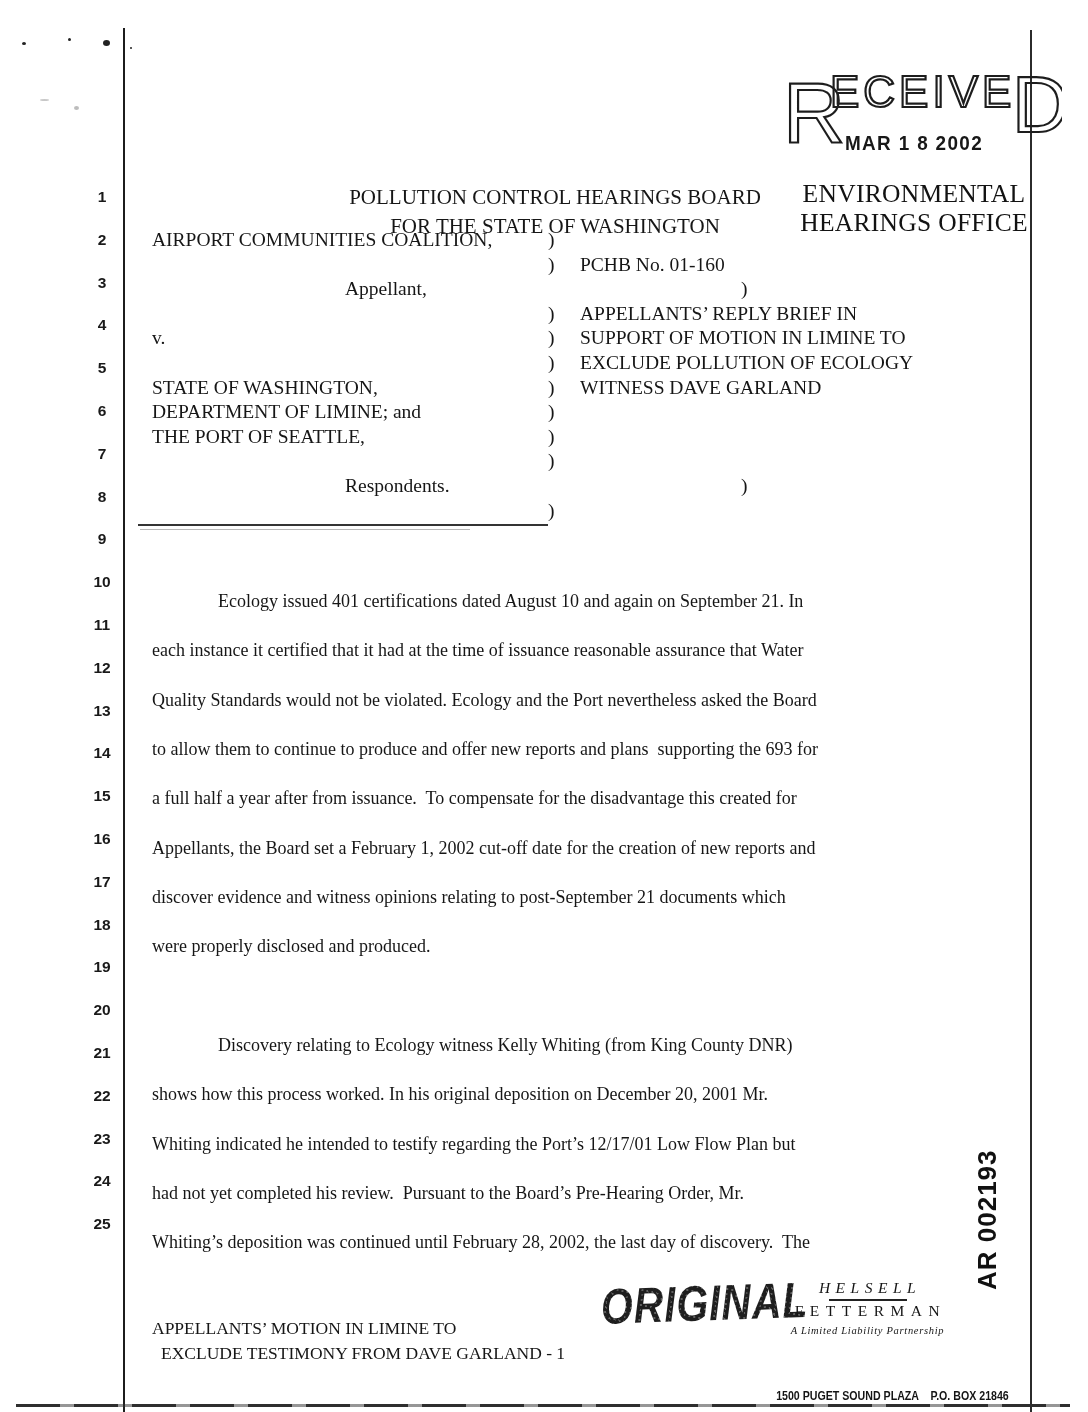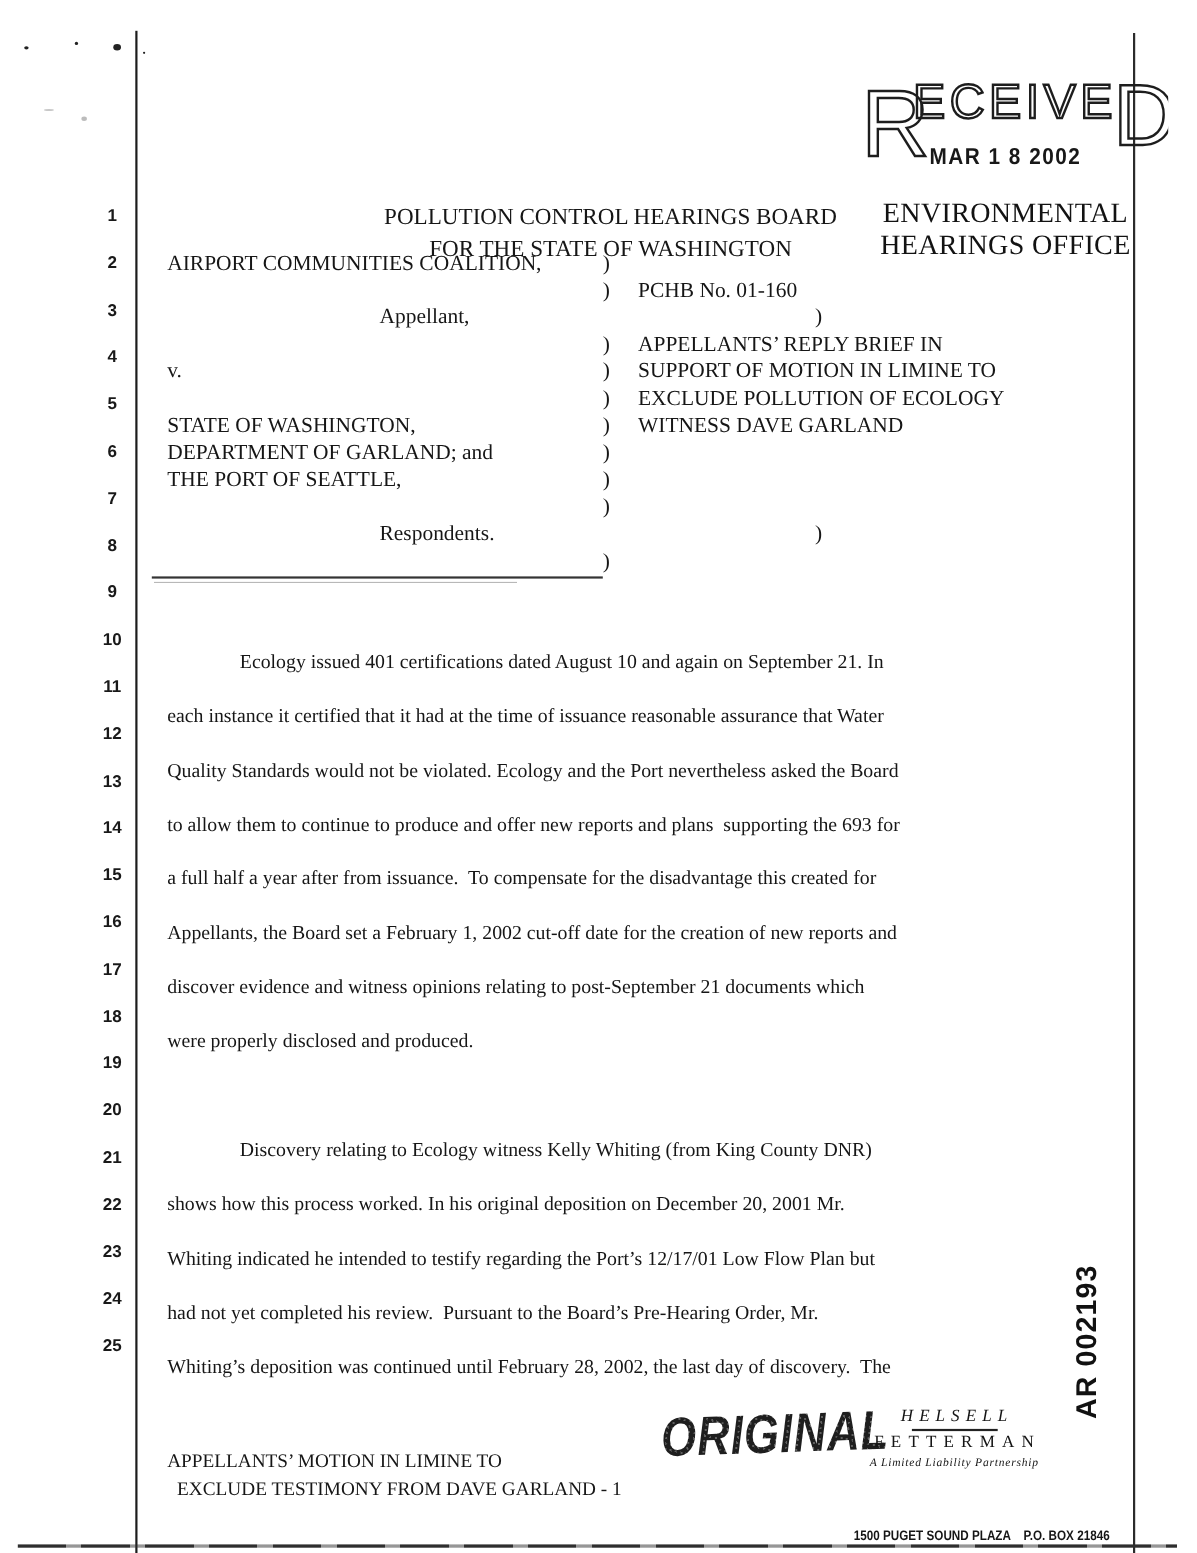--- a/index.html
+++ b/index.html
@@ -172,21 +172,21 @@
       <div class="cell-left"></div>
       <div class="cell-paren">)</div>
       <div class="cell-right">EXCLUDE POLLUTION OF ECOLOGY</div>
     </div>
     <div class="cap-row">
       <div class="cell-left">STATE OF WASHINGTON,</div>
       <div class="cell-paren">)</div>
       <div class="cell-right">WITNESS DAVE GARLAND</div>
     </div>
     <div class="cap-row">
-      <div class="cell-left">DEPARTMENT OF GARLAND; and</div>
+      <div class="cell-left">DEPARTMENT OF LIMINE; and</div>
       <div class="cell-paren">)</div>
       <div class="cell-right"></div>
     </div>
     <div class="cap-row">
       <div class="cell-left">THE PORT OF SEATTLE,</div>
       <div class="cell-paren">)</div>
       <div class="cell-right"></div>
     </div>
     <div class="cap-row">
       <div class="cell-left"></div>

